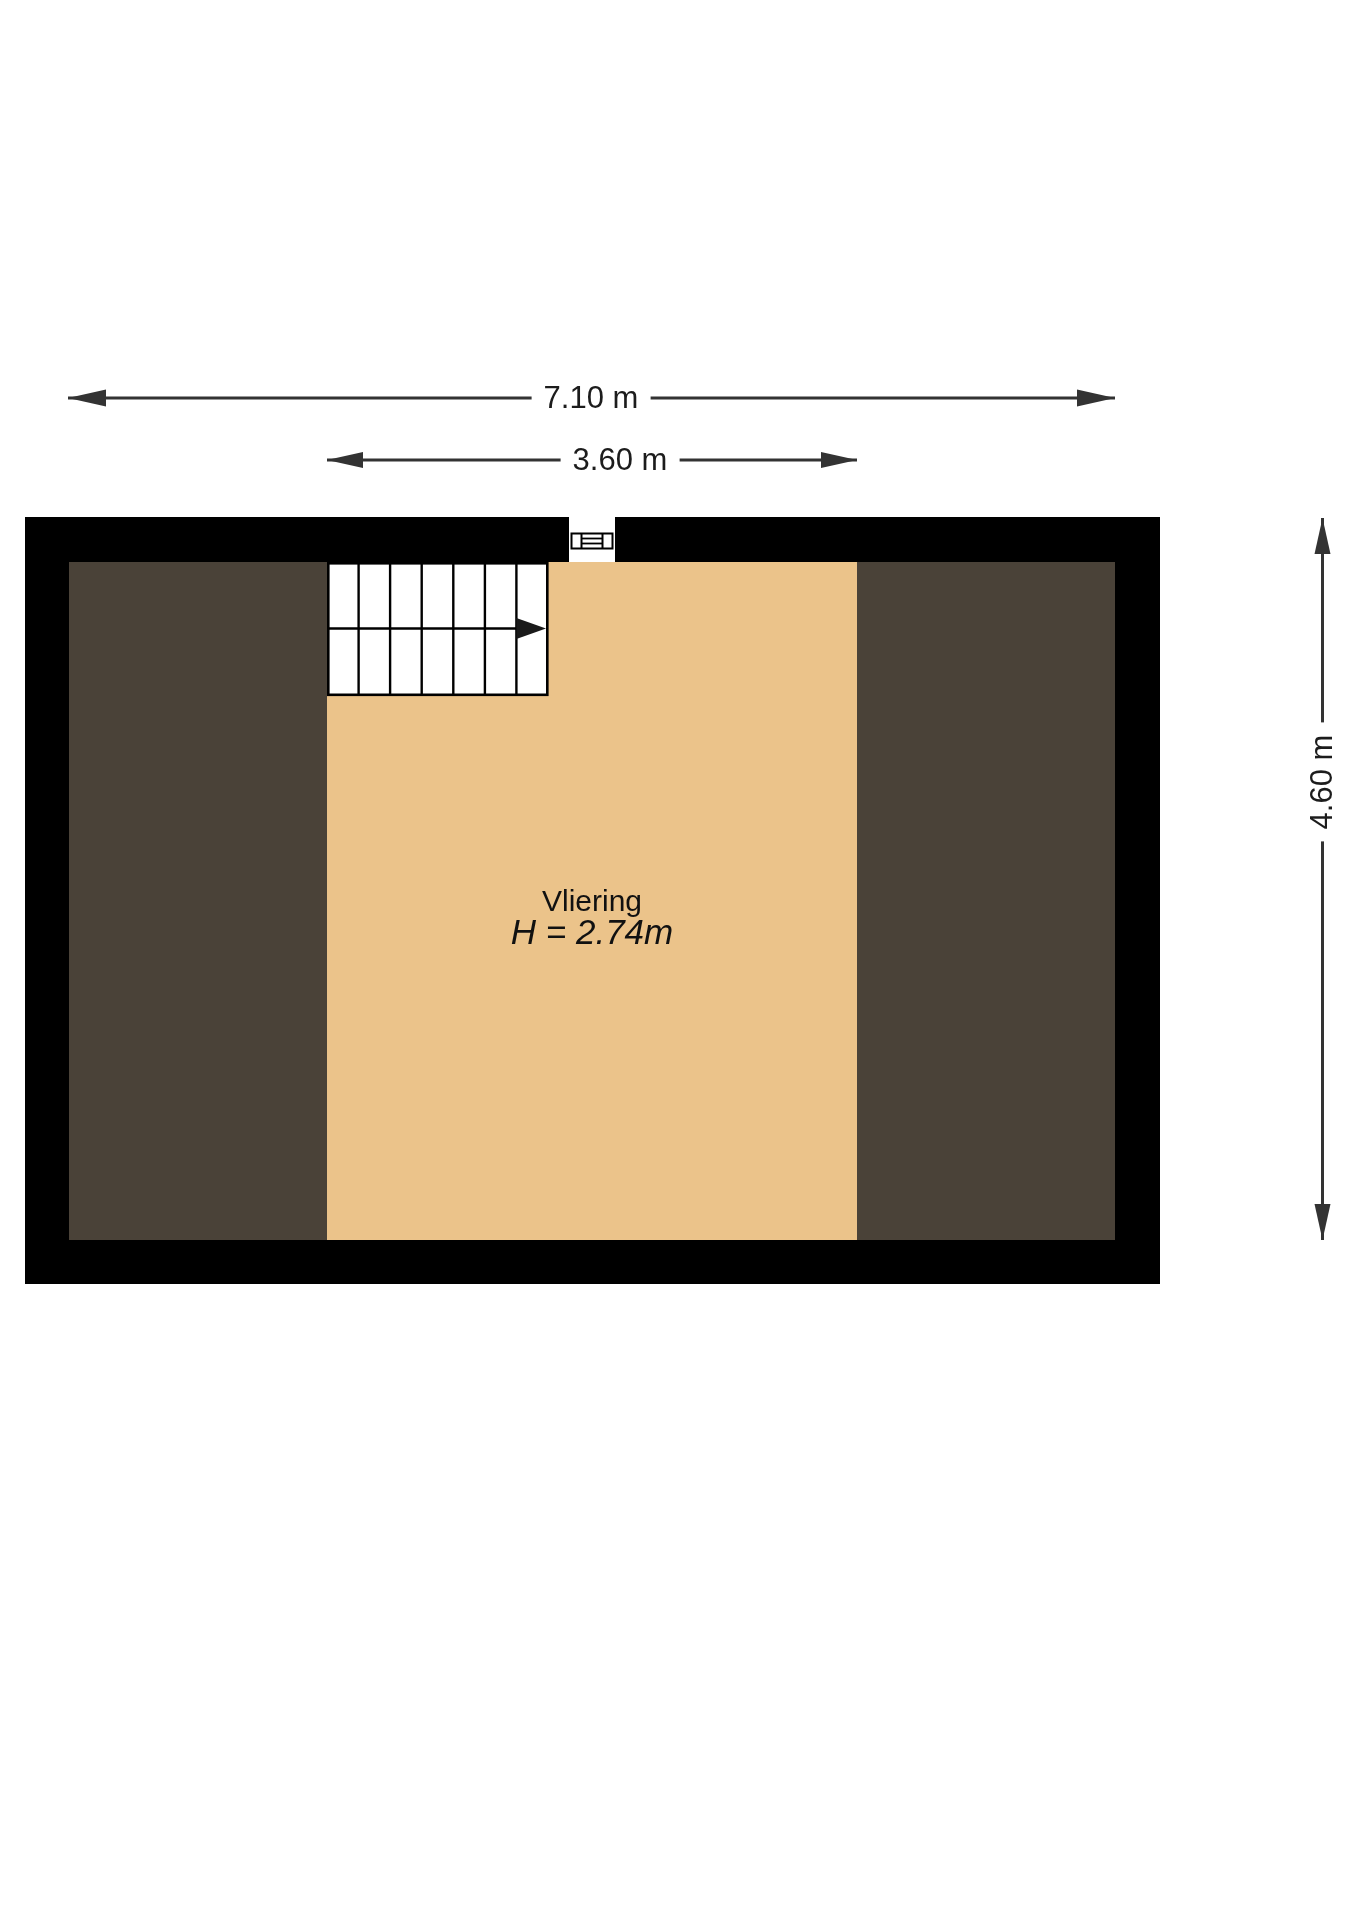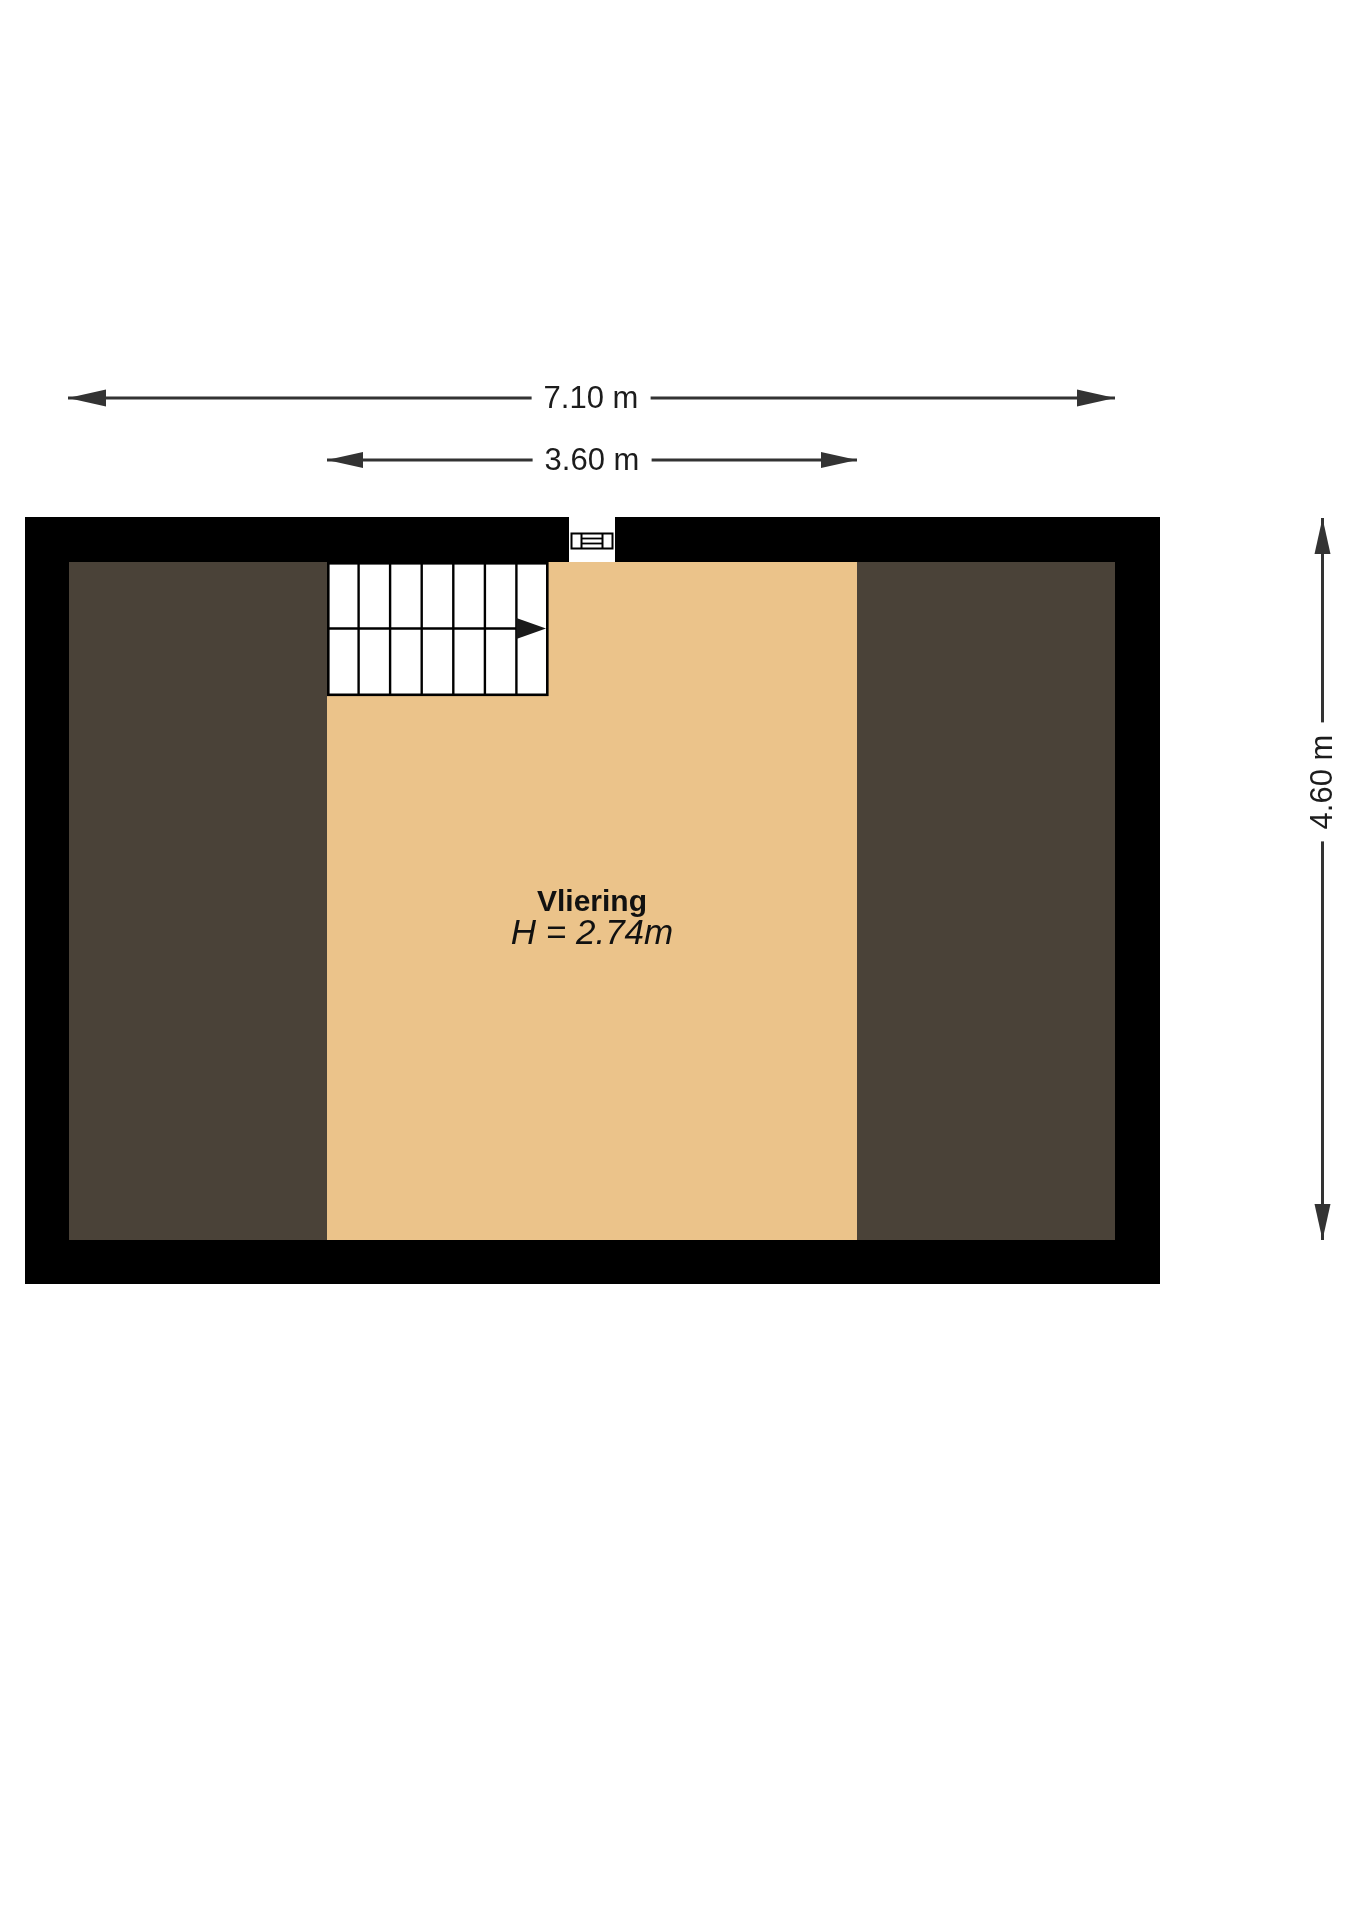--- a/index.html
+++ b/index.html
@@ -28,21 +28,21 @@
     position:absolute;transform:translate(-50%,-50%);
     background:#ffffff;padding:0 12px;
     font-size:31px;color:#1c1c1c;white-space:nowrap;line-height:38px;
   }
   .dim-label.vertical{transform:translate(-50%,-50%) rotate(-90deg);}
   
   .room-label{
     position:absolute;left:592px;top:884px;transform:translateX(-50%);
     text-align:center;color:#111;white-space:nowrap;
   }
-  .room-name{font-size:30px;line-height:33px;font-weight:bold;}
+  .room-name{font-size:30px;line-height:33px;}
   .room-height{font-size:35px;line-height:30px;font-style:italic;}
   
   .caption{
     position:absolute;left:589px;top:1394px;transform:translateX(-50%);
     text-align:center;color:#111;font-size:43px;line-height:51px;white-space:nowrap;
   }
 </style>
 </head>
 <body>
 
@@ -57,21 +57,21 @@
     <line x1="327" y1="460" x2="857" y2="460" stroke="#333" stroke-width="3.2"></line>
     <polygon points="327,460 363,452 363,468" fill="#333"></polygon>
     <polygon points="857,460 821,452 821,468" fill="#333"></polygon>
 
     <line x1="1322.5" y1="518" x2="1322.5" y2="1240" stroke="#333" stroke-width="3"></line>
     <polygon points="1322.5,518 1314.5,554 1330.5,554" fill="#333"></polygon>
     <polygon points="1322.5,1240 1314.5,1204 1330.5,1204" fill="#333"></polygon>
   </svg>
 
   <div class="dim-label" style="left:591px;top:398px;">7.10 m</div>
-  <div class="dim-label" style="left:592px;top:460px;">3.60 m</div>
+  <div class="dim-label" style="left:620px;top:460px;">3.60 m</div>
   <div class="dim-label vertical" style="left:1322px;top:782px;">4.60 m</div>
 
   <div class="plan-outer">
     <div class="region region-left"></div>
     <div class="region region-center"></div>
     <div class="region region-right"></div>
 
     <div class="wall-gap"></div>
 
     <svg class="hatch-svg" viewBox="0 0 46 45" xmlns="http://www.w3.org/2000/svg">

